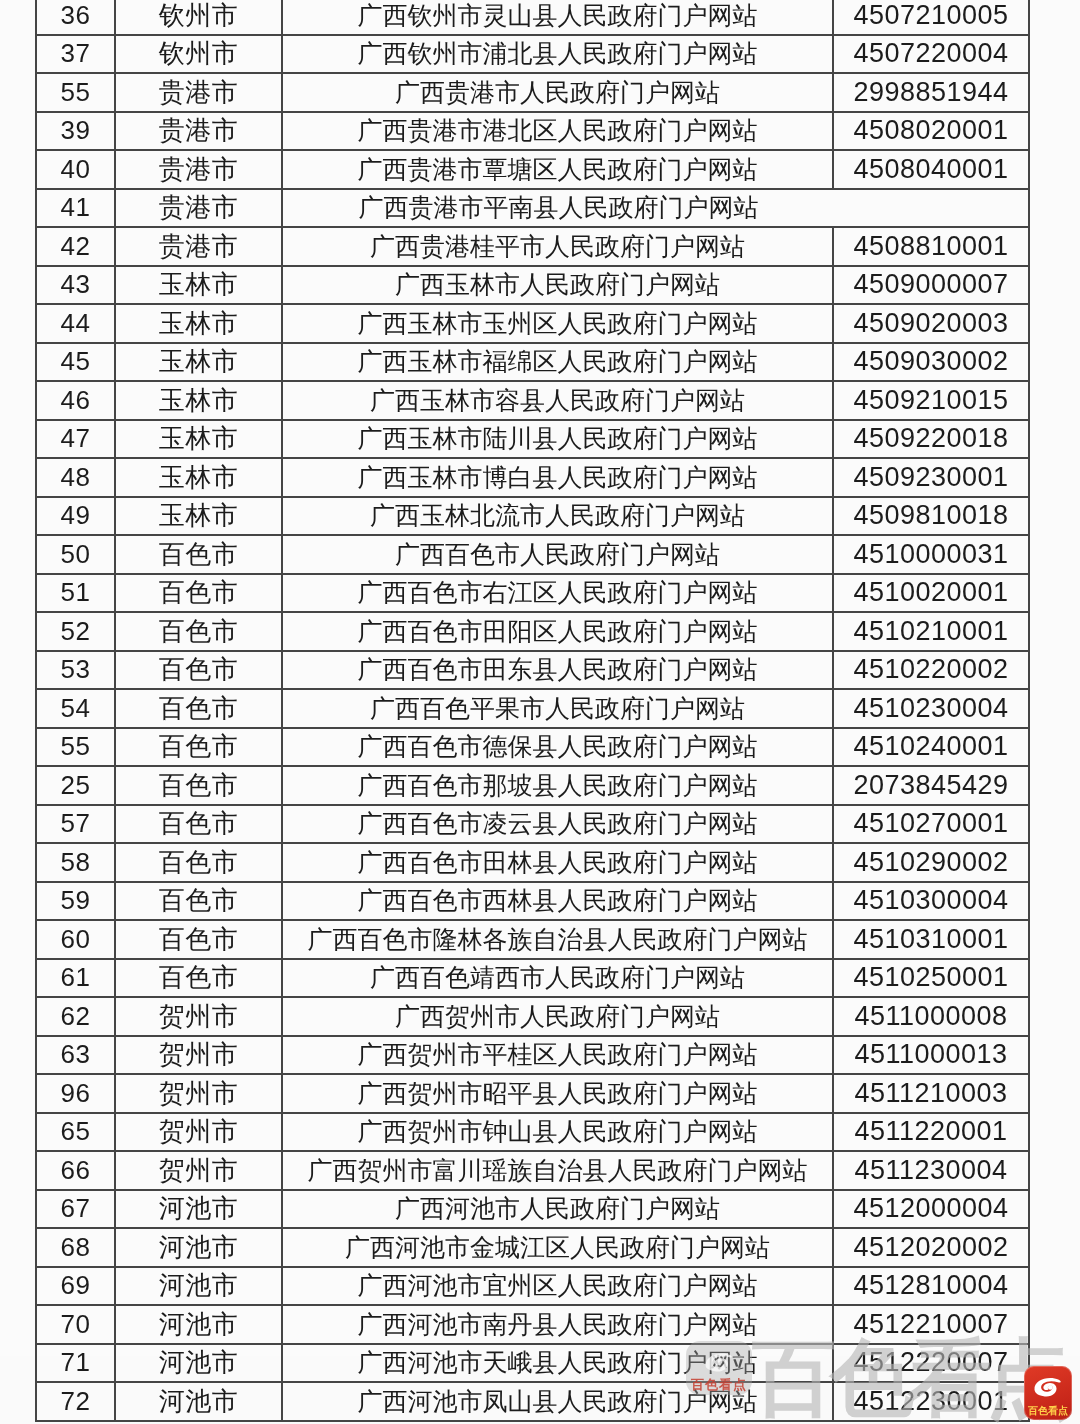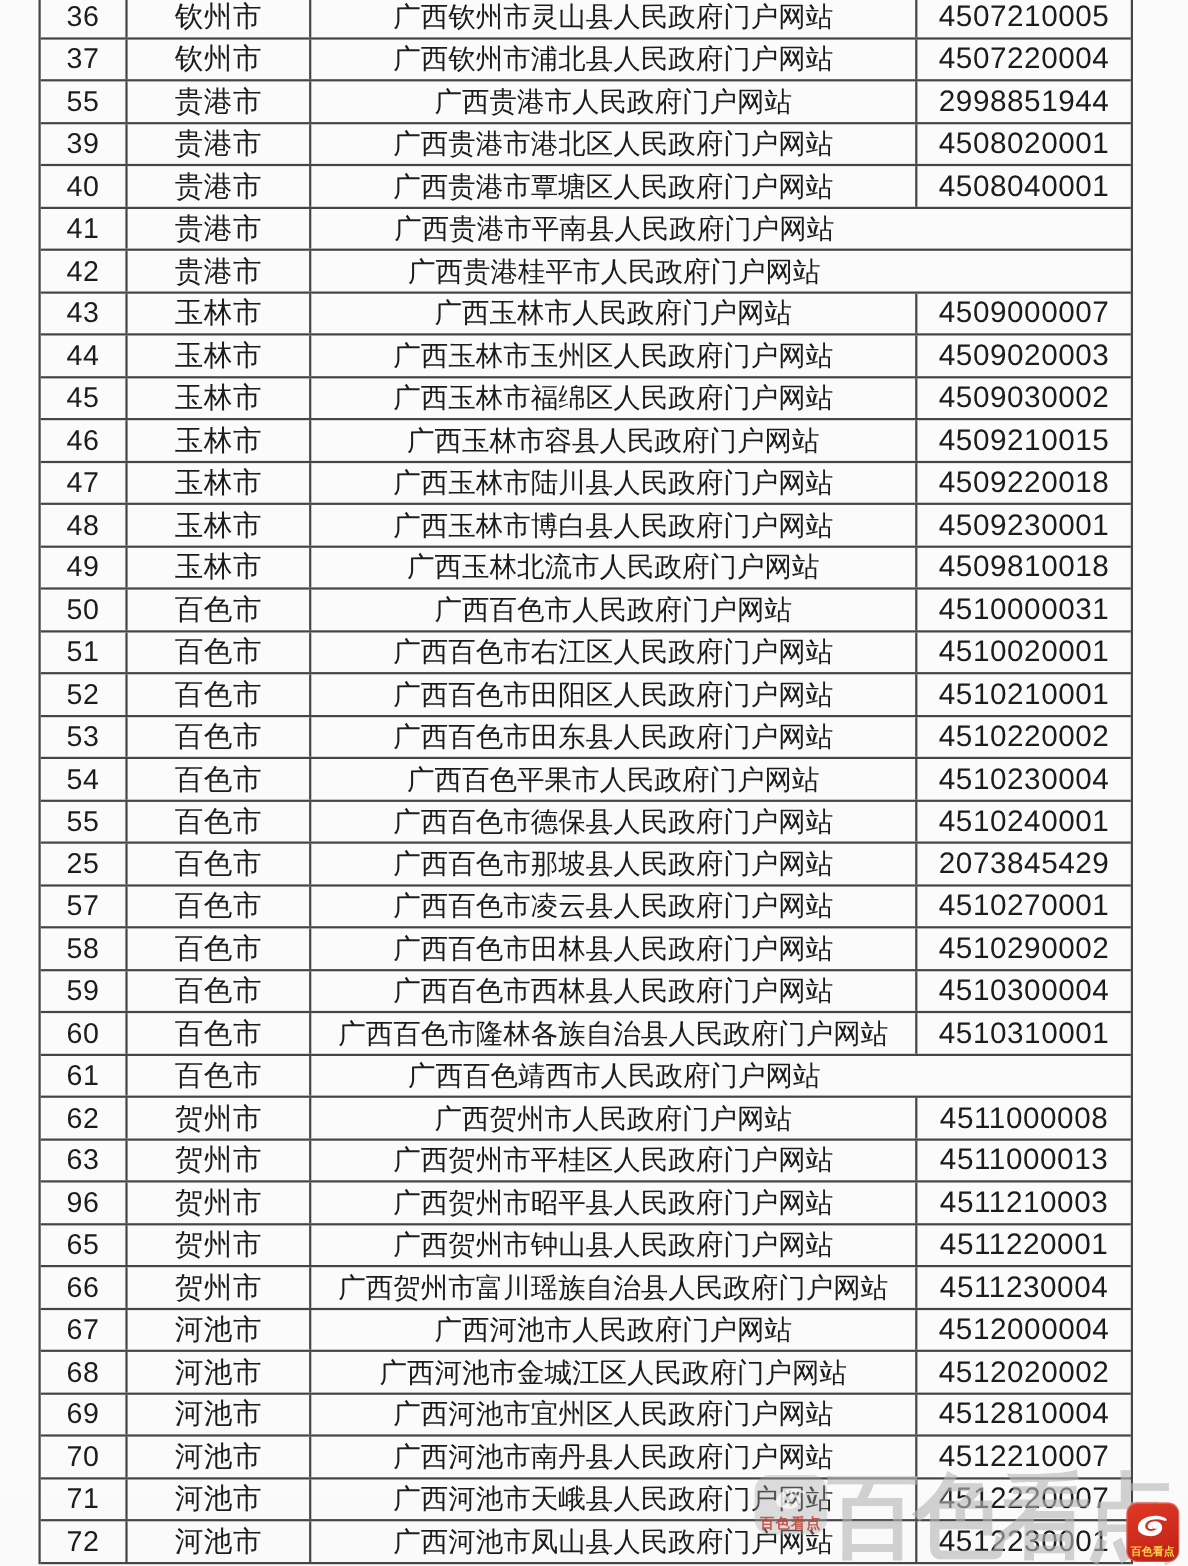--- a/index.html
+++ b/index.html
@@ -172,20 +172,21 @@
     <div class="gov-row">
       <div class="gov-cell cell-no">41</div>
       <div class="gov-cell cell-city">贵港市</div>
       <div class="gov-cell cell-site">广西贵港市平南县人民政府门户网站</div>
     </div>
 
     <div class="gov-row">
       <div class="gov-cell cell-no">42</div>
       <div class="gov-cell cell-city">贵港市</div>
       <div class="gov-cell cell-site">广西贵港桂平市人民政府门户网站</div>
+      <div class="gov-cell cell-code">4508810001</div>
     </div>
 
     <div class="gov-row">
       <div class="gov-cell cell-no">43</div>
       <div class="gov-cell cell-city">玉林市</div>
       <div class="gov-cell cell-site">广西玉林市人民政府门户网站</div>
       <div class="gov-cell cell-code">4509000007</div>
     </div>
 
     <div class="gov-row">
@@ -304,20 +305,21 @@
       <div class="gov-cell cell-no">60</div>
       <div class="gov-cell cell-city">百色市</div>
       <div class="gov-cell cell-site">广西百色市隆林各族自治县人民政府门户网站</div>
       <div class="gov-cell cell-code">4510310001</div>
     </div>
 
     <div class="gov-row">
       <div class="gov-cell cell-no">61</div>
       <div class="gov-cell cell-city">百色市</div>
       <div class="gov-cell cell-site">广西百色靖西市人民政府门户网站</div>
+      <div class="gov-cell cell-code">4510250001</div>
     </div>
 
     <div class="gov-row">
       <div class="gov-cell cell-no">62</div>
       <div class="gov-cell cell-city">贺州市</div>
       <div class="gov-cell cell-site">广西贺州市人民政府门户网站</div>
       <div class="gov-cell cell-code">4511000008</div>
     </div>
 
     <div class="gov-row">

